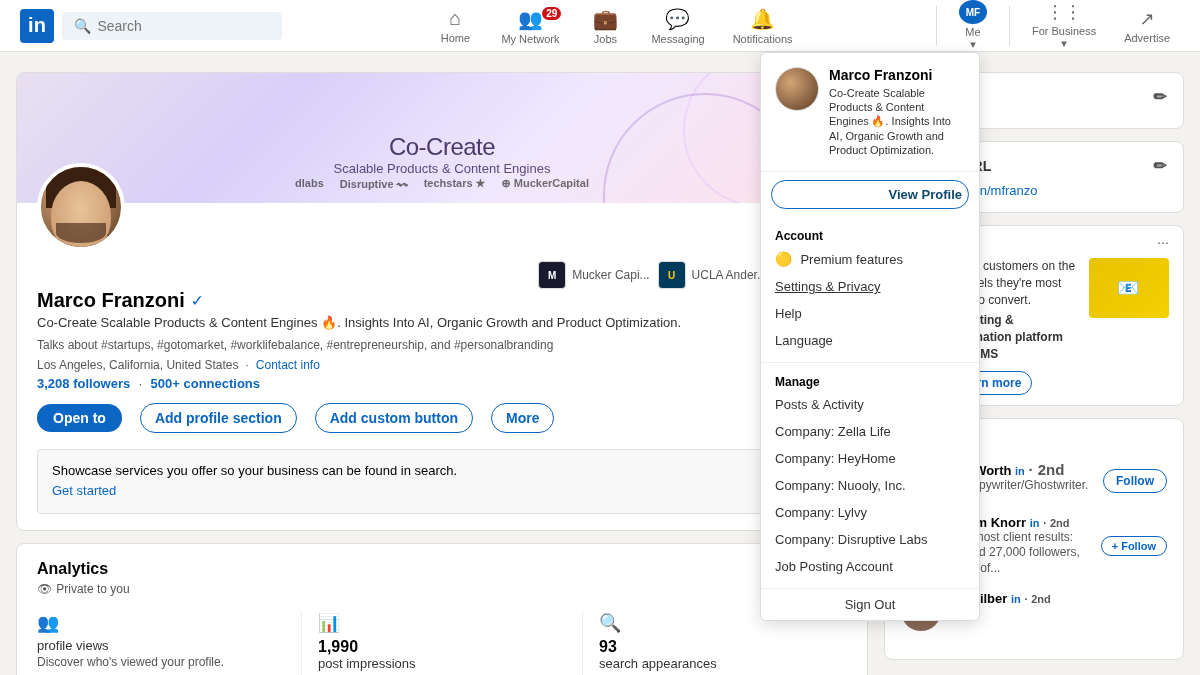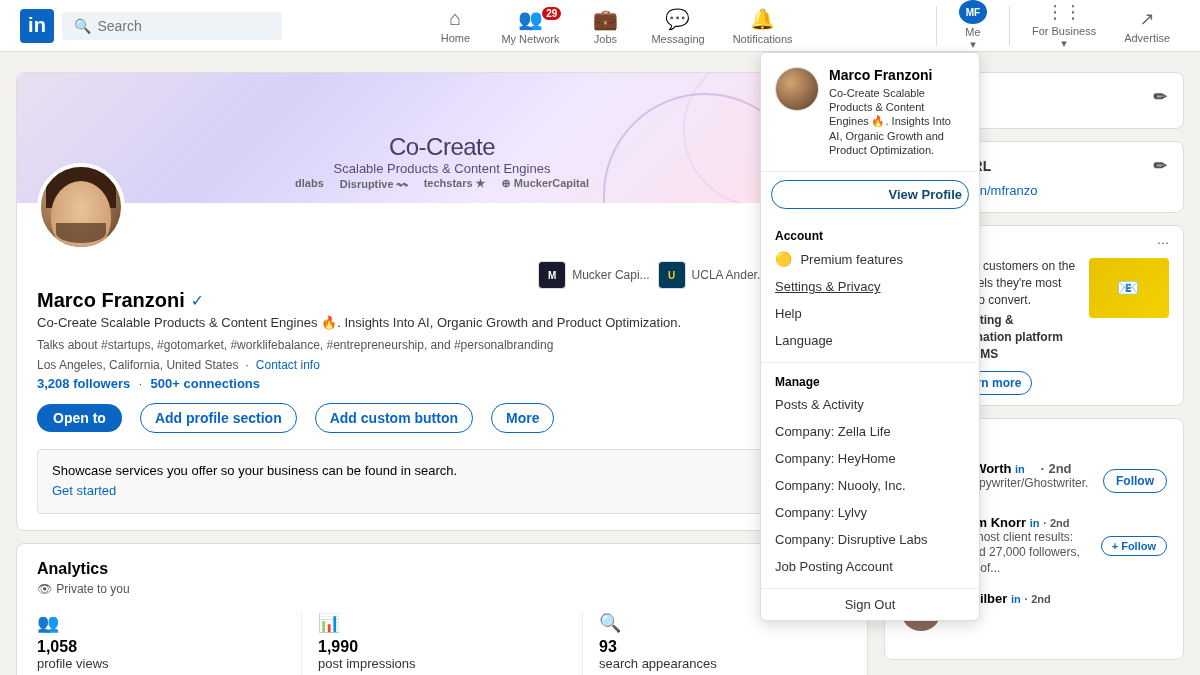--- a/index.html
+++ b/index.html
@@ -504,21 +504,20 @@
 
     <div class="analytics-card">
       <div class="analytics-title">Analytics</div>
       <div class="analytics-private">
         <span>👁</span>
         <span>Private to you</span>
       </div>
       <div class="analytics-grid">
         <div class="analytics-item">
           <div class="analytics-icon">👥</div>
-          <div class="analytics-num">1,058</div>
           <div class="analytics-label">profile views</div>
           <div class="analytics-desc">Discover who's viewed your profile.</div>
         </div>
         <div class="analytics-item">
           <div class="analytics-icon">📊</div>
           <div class="analytics-num">1,990</div>
           <div class="analytics-label">post impressions</div>
           <div class="analytics-desc">Check out who's engaging with your posts.</div>
 
         </div>
@@ -571,21 +570,21 @@
       <div class="people-title">
         <span>o viewed</span>
       </div>
 
       <div class="person-item">
         <div class="person-avatar" style="background:#7a8a9a;">KW</div>
         <div class="person-info">
           <div class="person-name">
             <span>ker Worth</span>
             <span style="color:#0a66c2; font-size:11px;"> in</span>
-            <span style="color:#555; font-size:13px;margin-left:12px;"> · <span>2nd</span></span>
+            <span style="color:#555; font-size:15px;"> · <span>2nd</span></span>
           </div>
           <div class="person-headline">ail copywriter/Ghostwriter.</div>
         </div>
         <button class="follow-btn">Follow</button>
       </div>
 
       <div class="person-item">
         <div class="person-avatar" style="background:#5a7a6a;">AK</div>
         <div class="person-info">
           <div class="person-name">

